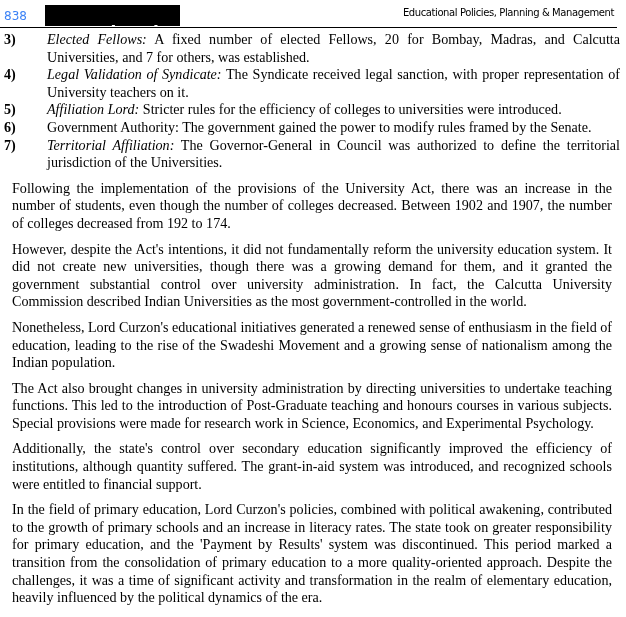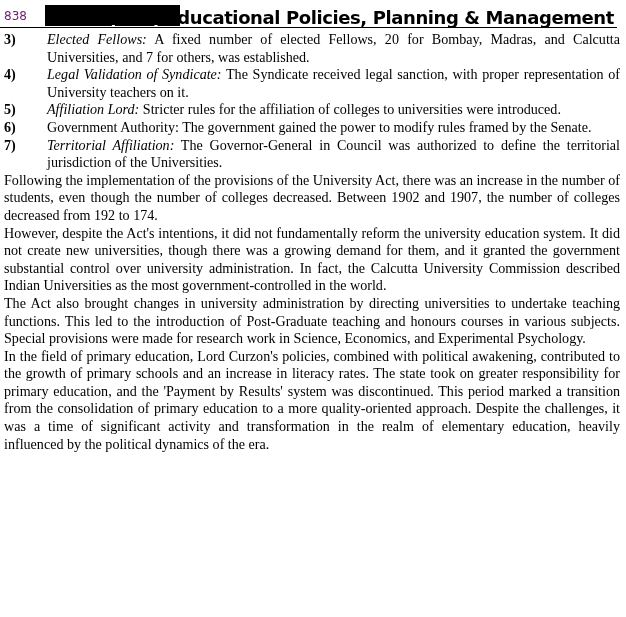--- a/index.html
+++ b/index.html
@@ -1,28 +1,28 @@
 <!DOCTYPE html>
 <html><head>
 <meta charset="utf-8">
 <style>
   html, body { margin:0; padding:0; background:#ffffff; }
   body { width:626px; height:617px; overflow:hidden; position:relative; font-family:"Liberation Serif", serif; color:#000; }
   .header { position:absolute; left:0; top:5px; width:626px; height:22px; }
-  .page-num { position:absolute; left:4px; top:4px; font-family:"DejaVu Sans", sans-serif; font-size:12px; color:#701a75; }
+  .page-num { position:absolute; left:4px; top:4px; font-family:"DejaVu Sans", sans-serif; font-size:12px; color:#3b82f6; }
   .series-box { position:absolute; left:45px; top:0; width:135px; height:21px; background:#000; }
   .series-label { position:absolute; left:3px; top:10px; color:#fff; font-family:"DejaVu Sans", sans-serif; font-weight:bold; font-size:17px; letter-spacing:-0.3px;margin-top:8px; }
-  .book-title { position:absolute; right:12px; top:2px; font-family:"DejaVu Sans", sans-serif; font-weight:bold; font-size:18px; letter-spacing:-0.4px; }
+  .book-title { position:absolute; right:12px; top:2px; font-family:"DejaVu Sans", sans-serif; font-weight:normal; font-size:10px; letter-spacing:-0.4px; }
   .rule { position:absolute; left:0; top:27px; width:617px; height:1px; background:#000; }
   .content { position:absolute; left:4px; top:31px; width:616px; font-size:14.1px; line-height:17.6px; text-align:justify; }
   .item { display:flex; }
   .item .num { width:43px; flex:0 0 43px; font-weight:bold; }
   .item .body { flex:1; text-align:justify; }
   .item .term { font-style:italic; }
-  p { margin:0; }
+  p { margin:8px; }
 </style>
 </head>
 <body>
 
 <div class="header">
   <span class="page-num">838</span>
   <div class="series-box">
     <span class="series-label">Bettani Series</span>
   </div>
   <span class="book-title">Educational Policies, Planning &amp; Management</span>
@@ -33,28 +33,30 @@
   <div class="item">
     <span class="num">3)</span>
     <span class="body"><span class="term">Elected Fellows:</span><span> A fixed number of elected Fellows, 20 for Bombay, Madras, and Calcutta Universities, and 7 for others, was established.</span></span>
   </div>
   <div class="item">
     <span class="num">4)</span>
     <span class="body"><span class="term">Legal Validation of Syndicate:</span><span> The Syndicate received legal sanction, with proper representation of University teachers on it.</span></span>
   </div>
   <div class="item">
     <span class="num">5)</span>
-    <span class="body"><span class="term">Affiliation Lord:</span><span> Stricter rules for the affiliation of colleges to universities were introduced.</span></span>
+    <span class="body"><span class="term">Affiliation Lord:</span><span> Stricter rules for the efficiency of colleges to universities were introduced.</span></span>
   </div>
   <div class="item">
     <span class="num">6)</span>
     <span class="body"><span class="term"></span><span>Government Authority: The government gained the power to modify rules framed by the Senate.</span></span>
   </div>
   <div class="item">
     <span class="num">7)</span>
     <span class="body"><span class="term">Territorial Affiliation:</span><span> The Governor-General in Council was authorized to define the territorial jurisdiction of the Universities.</span></span>
   </div>
 
   <p>Following the implementation of the provisions of the University Act, there was an increase in the number of students, even though the number of colleges decreased. Between 1902 and 1907, the number of colleges decreased from 192 to 174.</p>
   <p>However, despite the Act's intentions, it did not fundamentally reform the university education system. It did not create new universities, though there was a growing demand for them, and it granted the government substantial control over university administration. In fact, the Calcutta University Commission described Indian Universities as the most government-controlled in the world.</p>
+  <p>Nonetheless, Lord Curzon's educational initiatives generated a renewed sense of enthusiasm in the field of education, leading to the rise of the Swadeshi Movement and a growing sense of nationalism among the Indian population.</p>
   <p>The Act also brought changes in university administration by directing universities to undertake teaching functions. This led to the introduction of Post-Graduate teaching and honours courses in various subjects. Special provisions were made for research work in Science, Economics, and Experimental Psychology.</p>
+  <p>Additionally, the state's control over secondary education significantly improved the efficiency of institutions, although quantity suffered. The grant-in-aid system was introduced, and recognized schools were entitled to financial support.</p>
   <p>In the field of primary education, Lord Curzon's policies, combined with political awakening, contributed to the growth of primary schools and an increase in literacy rates. The state took on greater responsibility for primary education, and the 'Payment by Results' system was discontinued. This period marked a transition from the consolidation of primary education to a more quality-oriented approach. Despite the challenges, it was a time of significant activity and transformation in the realm of elementary education, heavily influenced by the political dynamics of the era.</p>
 </div>
 
 </body></html>

